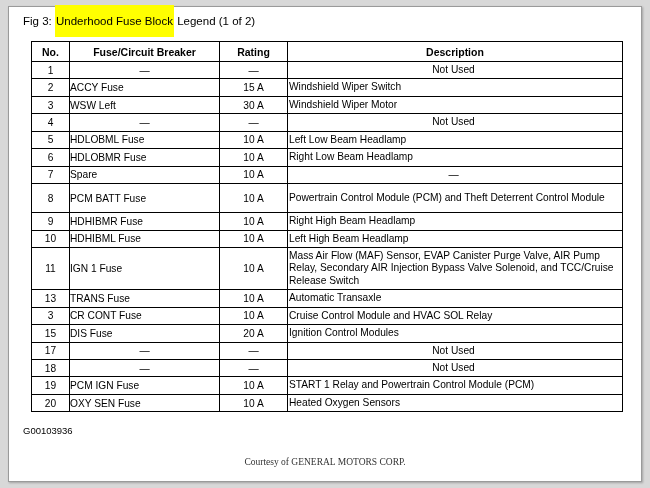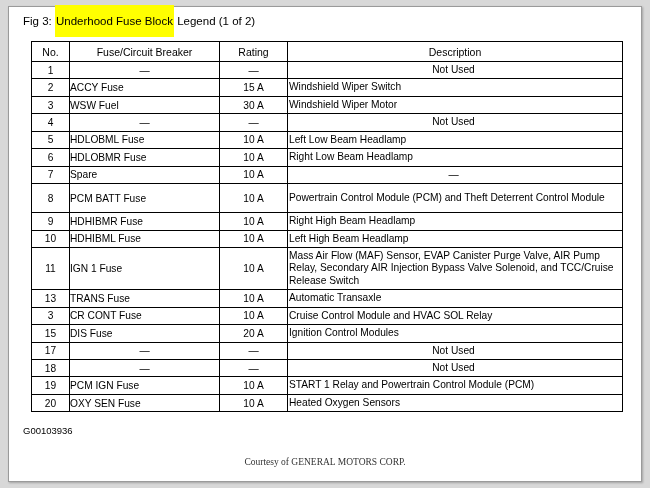--- a/index.html
+++ b/index.html
@@ -49,21 +49,21 @@
     font-size: 10.2px;
     color: #000;
   }
   table.fuse td, table.fuse th {
     border: 1px solid #000;
     padding: 0;
     vertical-align: middle;
   }
   table.fuse thead th {
     height: 19px;
-    font-weight: normal;
+    font-weight: bold;
     font-size: 10.5px;
     text-align: center;
   }
   td.no, td.rating {
     text-align: center;
   }
   td.fuse, td.desc {
     padding-left: 5px;
   }
   td.dash, td.center {
@@ -141,21 +141,21 @@
         <tr>
           <td class="no">2</td>
           <td class="fuse">ACCY Fuse</td>
           <td class="rating">15 A</td>
           <td class="desc">
             <span class="desc-inner">Windshield Wiper Switch</span>
           </td>
         </tr>
         <tr>
           <td class="no">3</td>
-          <td class="fuse">WSW Fuel</td>
+          <td class="fuse">WSW Left</td>
           <td class="rating">30 A</td>
           <td class="desc">
             <span class="desc-inner">Windshield Wiper Motor</span>
           </td>
         </tr>
         <tr>
           <td class="no">4</td>
           <td class="dash">—</td>
           <td class="rating">—</td>
           <td class="center">

